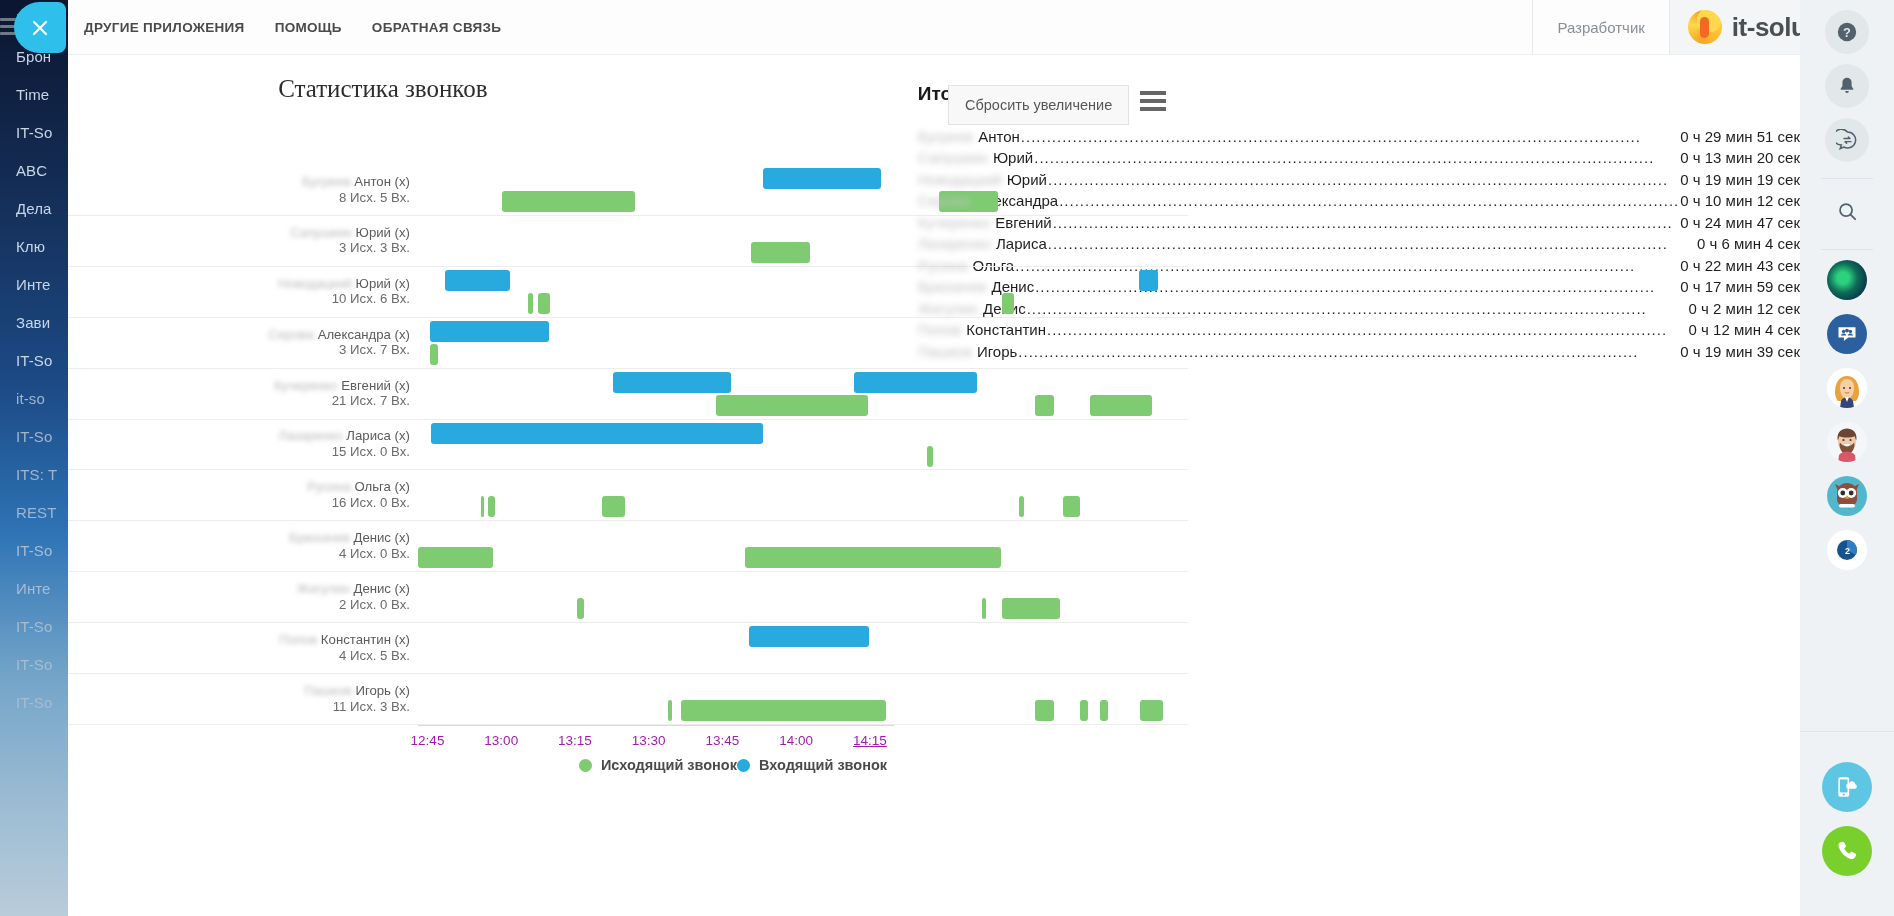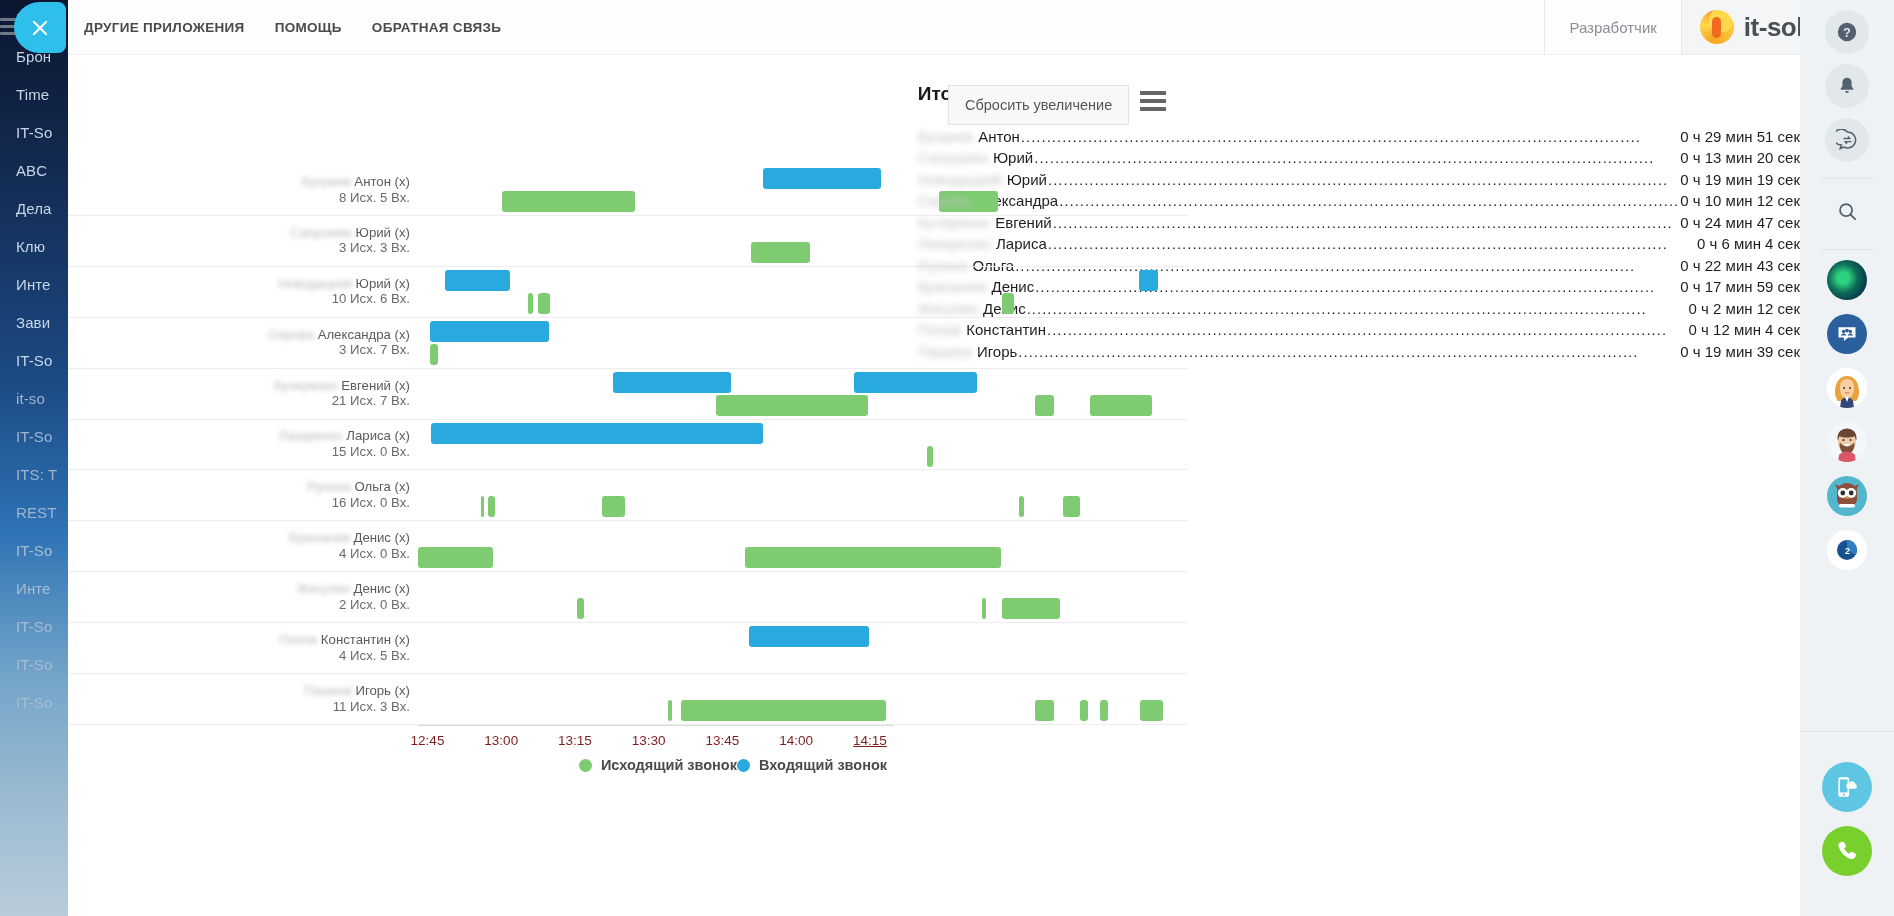--- a/index.html
+++ b/index.html
@@ -26,21 +26,21 @@
   #bg-sidebar .dimmer { color: #a7bdd0; }
 
   
   #app-panel {
     position: absolute; left: 68px; top: 0; right: 0; bottom: 0;
     background: #ffffff; z-index: 2;
   }
 
   
   #topbar {
-    position: absolute; left: 0; top: 0; right: 4px; height: 55px;
+    position: absolute; left: 0; top: 0; right: 16px; height: 55px;
     background: #fdfdfd;
     border-bottom: 1px solid #eceff1;
     display: flex; align-items: center;
   }
   #topnav { display: flex; align-items: center; gap: 30px; padding-left: 16px; }
   #topnav .nav-item {
     font-size: 13.5px; font-weight: bold; color: #4a4a4a;
     letter-spacing: .3px; cursor: pointer; white-space: nowrap;
   }
   #topbar-right {
@@ -151,21 +151,21 @@
   }
   .bar.out { background: #7ecb72; }
   .bar.in  { background: #29aade; }
 
   
   #xaxis {
     position: absolute; left: 350px; right: 24px; top: 672px; height: 30px;
   }
   #xaxis .tick {
     position: absolute; top: 6px; transform: translateX(-50%);
-    font-size: 13.5px; color: #7f1d1d; white-space: nowrap;
+    font-size: 13.5px; color: #a21caf; white-space: nowrap;
   }
   #axis-line {
     position: absolute; left: 350px; right: 24px; top: 670px;
     height: 1px; background: #d9d9d9;
   }
 
   
   #legend {
     position: absolute; left: 350px; width: 630px; top: 702px;
     display: flex; justify-content: center; align-items: center;
@@ -263,20 +263,21 @@
       <div id="brand">
         <div class="logo-mark"></div>
         <div class="brand-text">it-solution</div>
       </div>
     </div>
   </div>
 
   <div id="content">
 
     <div id="chart-col">
+      <div id="chart-title">Статистика звонков</div>
       <div id="reset-zoom-btn">Сбросить увеличение</div>
       <div id="chart-menu-btn">
         <span></span>
           <span></span>
           <span></span>
       </div>
 
       <div id="plot">
           <div class="row" style="top: 0px; height: 50.9091px;">
             <div class="row-label"><span class="surname">Бугреев</span><span> Антон (x)</span><br><span class="sub">8 Исх. 5 Вх.</span></div>

